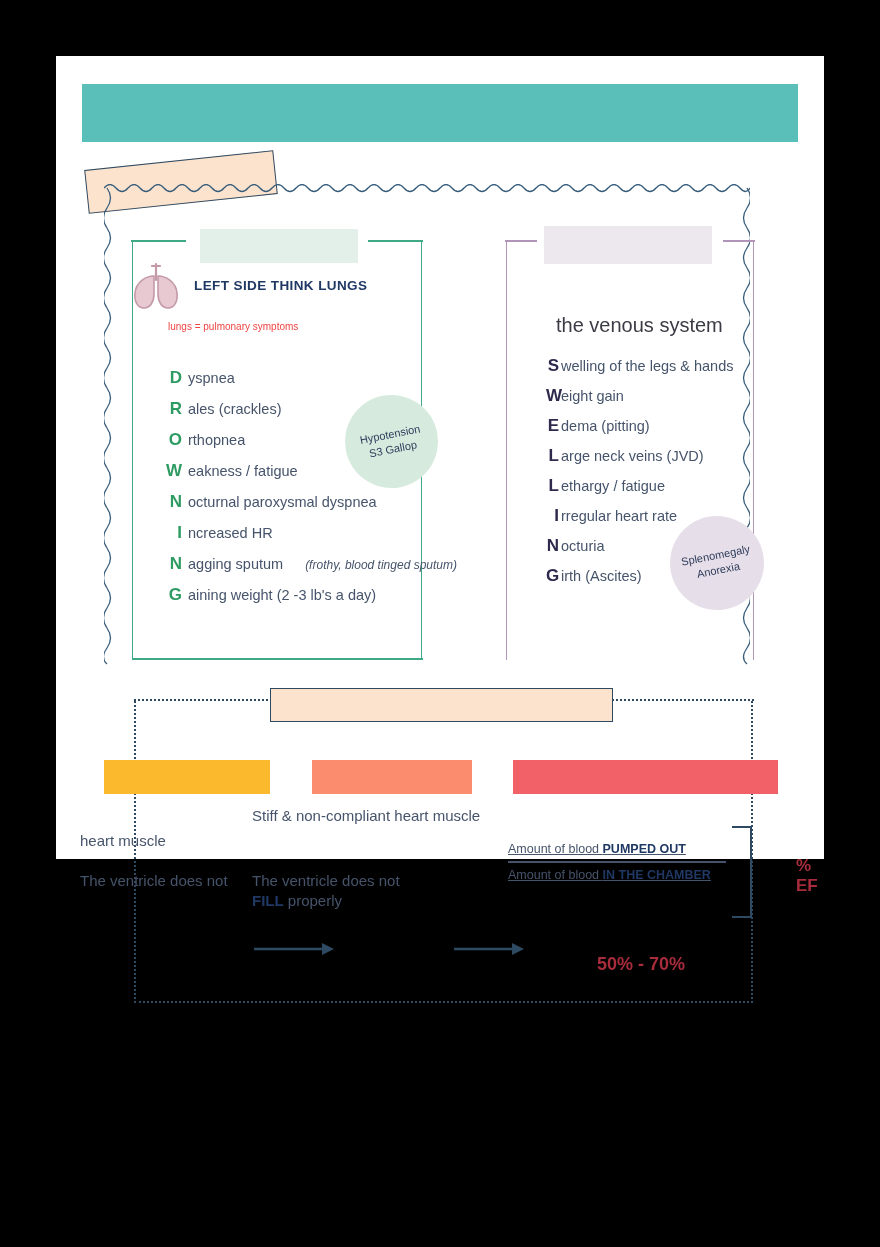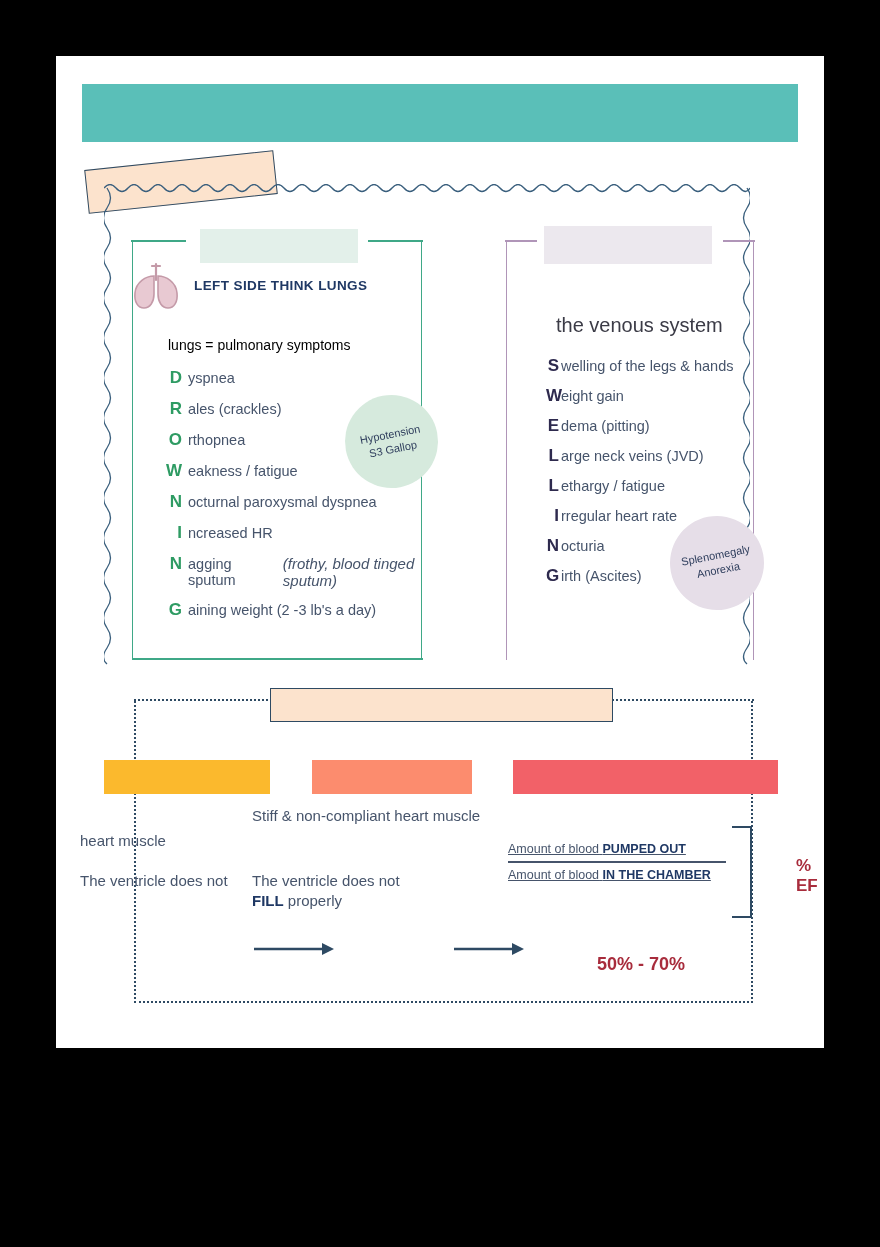--- a/index.html
+++ b/index.html
@@ -1,20 +1,20 @@
 <!DOCTYPE html>
 <html><head>
 <meta charset="utf-8">
 <style>
   html,body{margin:0;padding:0;background:#000;}
   body{width:880px;height:1247px;position:relative;overflow:hidden;
        font-family:"Liberation Sans", sans-serif;}
 
   
-  .page{position:absolute;left:56px;top:56px;width:768px;height:992px;background:#fff;}
+  .page{position:absolute;left:56px;top:56px;width:768px;height:803px;background:#fff;}
 
   
   .banner{position:absolute;left:26px;top:28px;width:716px;height:58px;background:#5ABFB8;}
 
   
   .tag{position:absolute;left:30px;top:104px;width:188px;height:42px;
        background:#FCE3CD;border:1.6px solid #2E4A63;transform:rotate(-6deg);}
 
   
   .wavy{position:absolute;left:48px;top:128px;width:646px;height:484px;pointer-events:none;}
@@ -23,37 +23,37 @@
   .lpanel{position:absolute;left:76px;top:186px;width:288px;height:418px;
           border:1.6px solid #3FA887;border-top:none;border-bottom:none;}
   .lpanel:before{content:"";position:absolute;left:-1.6px;top:-1.6px;width:55px;height:1.6px;background:#3FA887;}
   .lpanel:after{content:"";position:absolute;right:-1.6px;top:-1.6px;width:55px;height:1.6px;background:#3FA887;}
   .lpanel-bot{position:absolute;left:76px;top:602px;width:291px;height:1.6px;background:#3FA887;}
 
   .lhead-block{position:absolute;left:144px;top:173px;width:158px;height:34px;background:#E3F0EA;}
   .lung-icon{position:absolute;left:72px;top:204px;width:56px;height:52px;}
   .lhead-text{position:absolute;left:138px;top:222px;font-size:13.5px;font-weight:bold;
               color:#1F3864;letter-spacing:.4px;}
-  .lsub{position:absolute;left:112px;top:281px;font-size:14px;color:#000000;}
+  .lsub{position:absolute;left:112px;top:265px;font-size:10px;color:#ef4444;}
 
   
   .rpanel{position:absolute;left:450px;top:186px;width:246px;height:418px;
           border:1.6px solid #B095B8;border-top:none;border-bottom:none;}
   .rpanel:before{content:"";position:absolute;left:-1.6px;top:-1.6px;width:32px;height:1.6px;background:#B095B8;}
   .rpanel:after{content:"";position:absolute;right:-1.6px;top:-1.6px;width:32px;height:1.6px;background:#B095B8;}
 
   .rhead-block{position:absolute;left:488px;top:170px;width:168px;height:38px;background:#ECE8EE;}
   .rsub{position:absolute;left:500px;top:258px;font-size:20px;color:#3B3B46;}
 
   
   .mlist{position:absolute;}
   .mrow{display:flex;align-items:baseline;margin-bottom:10.5px;}
   .mletter{font-weight:bold;font-size:17px;text-align:right;flex:0 0 auto;}
   .mtext{font-size:14.5px;}
-  .mnote{font-size:15px;font-style:italic;margin-left:3px;}
+  .mnote{font-size:12px;font-style:italic;margin-left:22px;}
 
   .left-list{left:110px;top:312px;width:300px;}
   .left-list .mletter{color:#2E9B63;width:16px;margin-right:6px;}
   .left-list .mtext{color:#46546B;}
   .left-list .mnote{color:#46546B;}
   .left-list .mrow{margin-bottom:11px;}
 
   .right-list{left:490px;top:300px;width:240px;}
   .right-list .mletter{color:#2E2A4E;width:13px;margin-right:2px;}
   .right-list .mtext{color:#46546B;text-align:center;}

